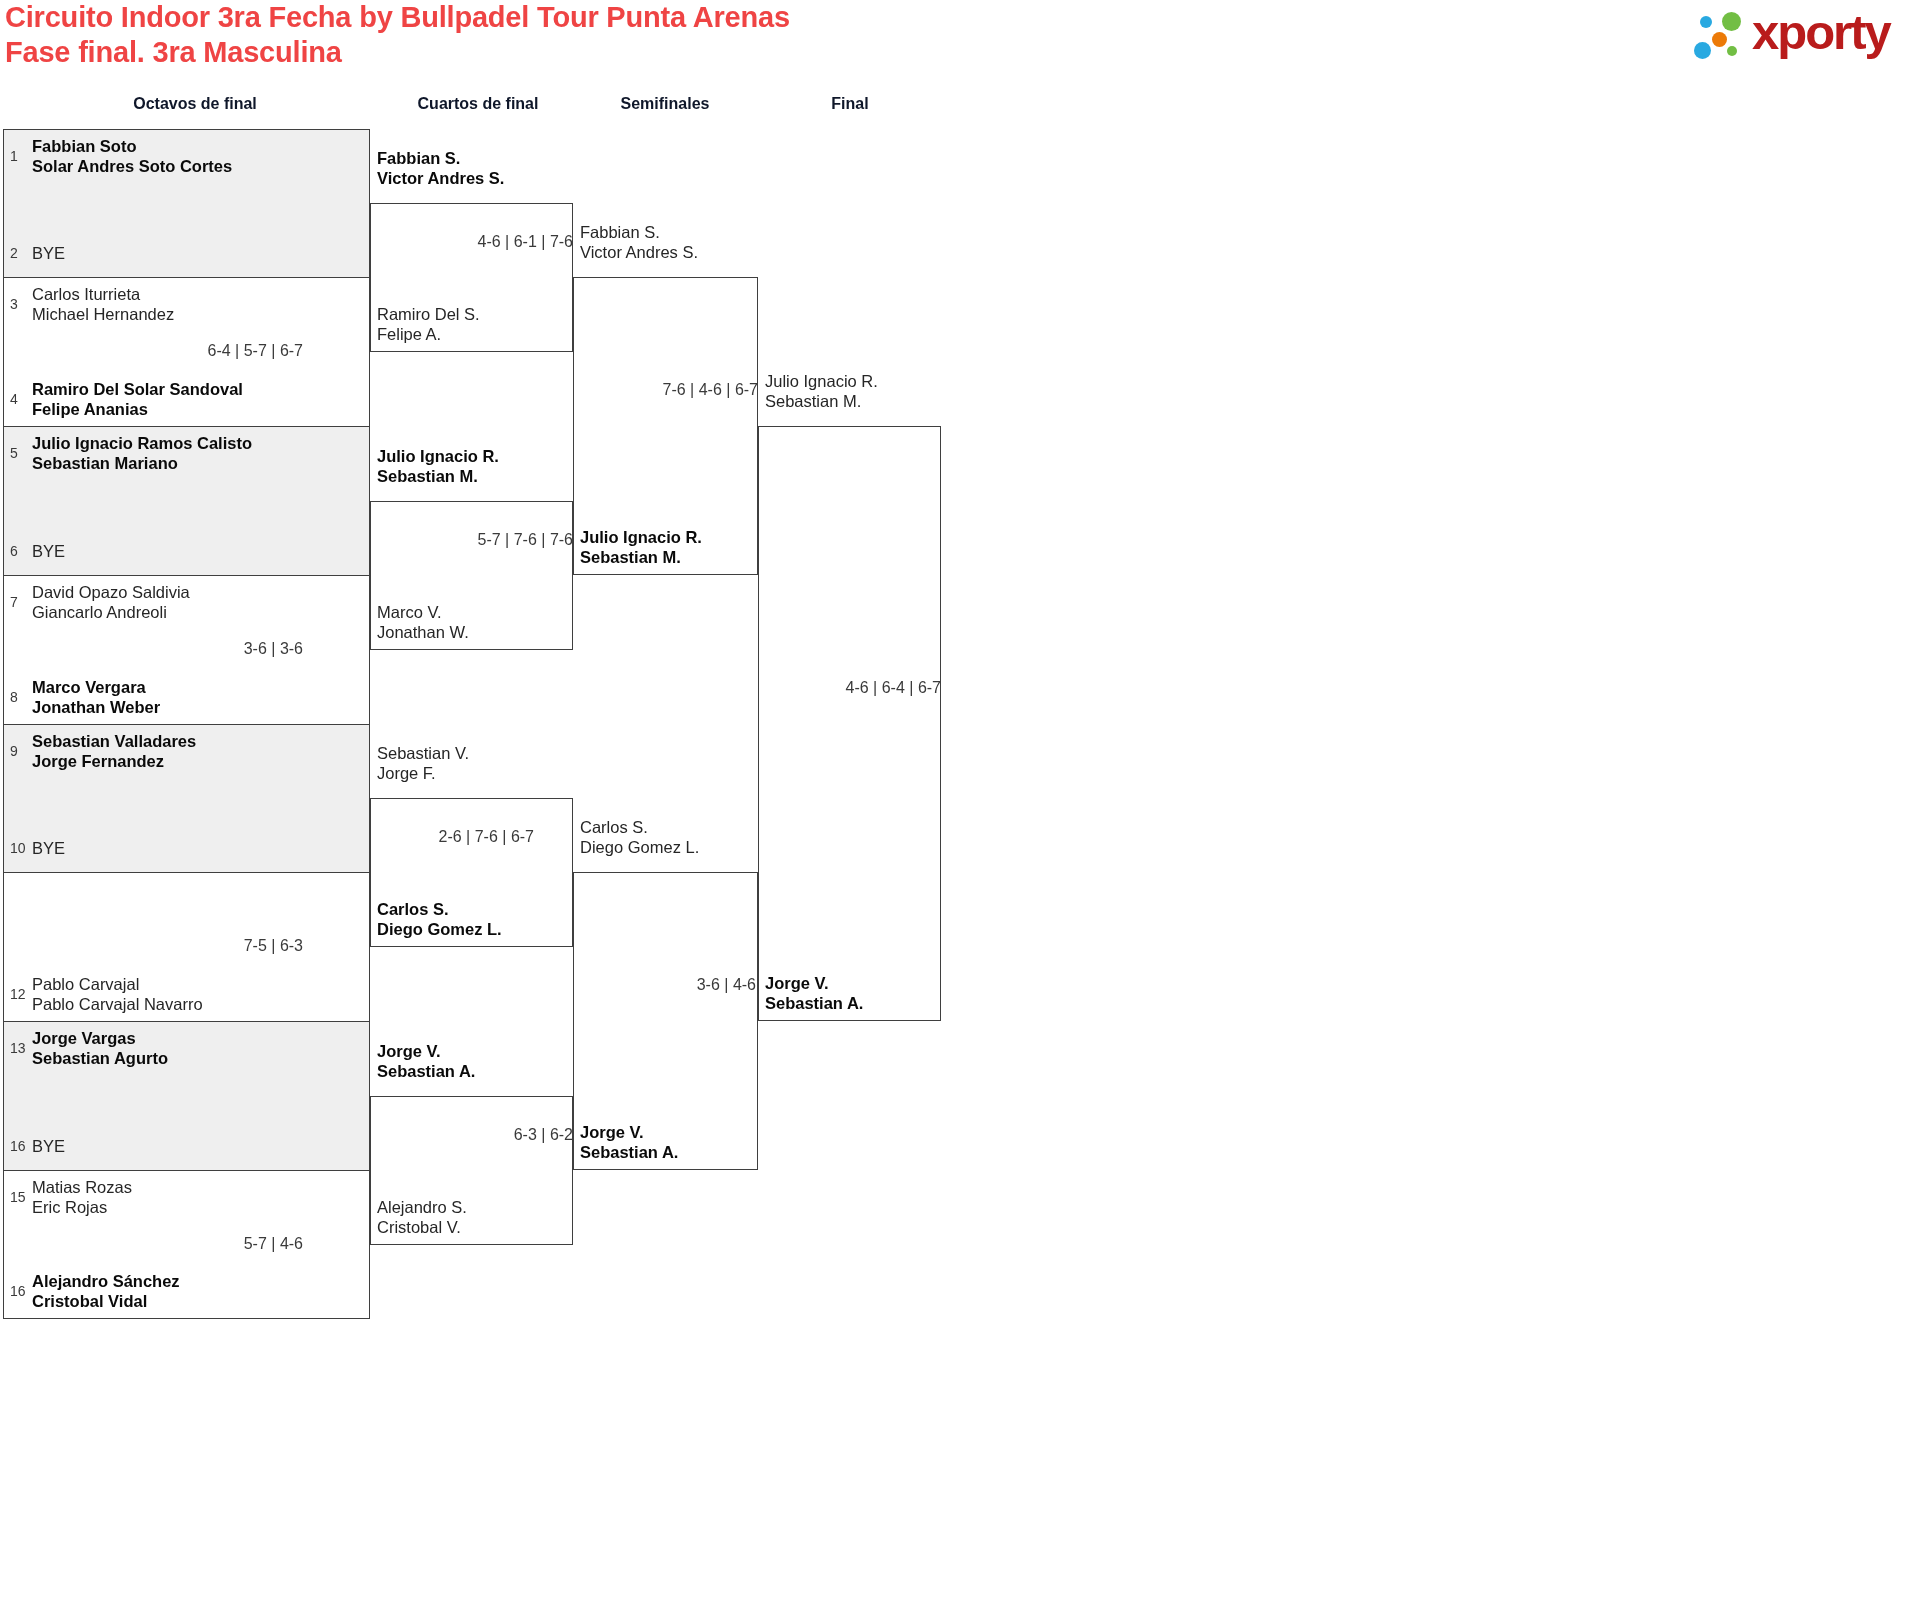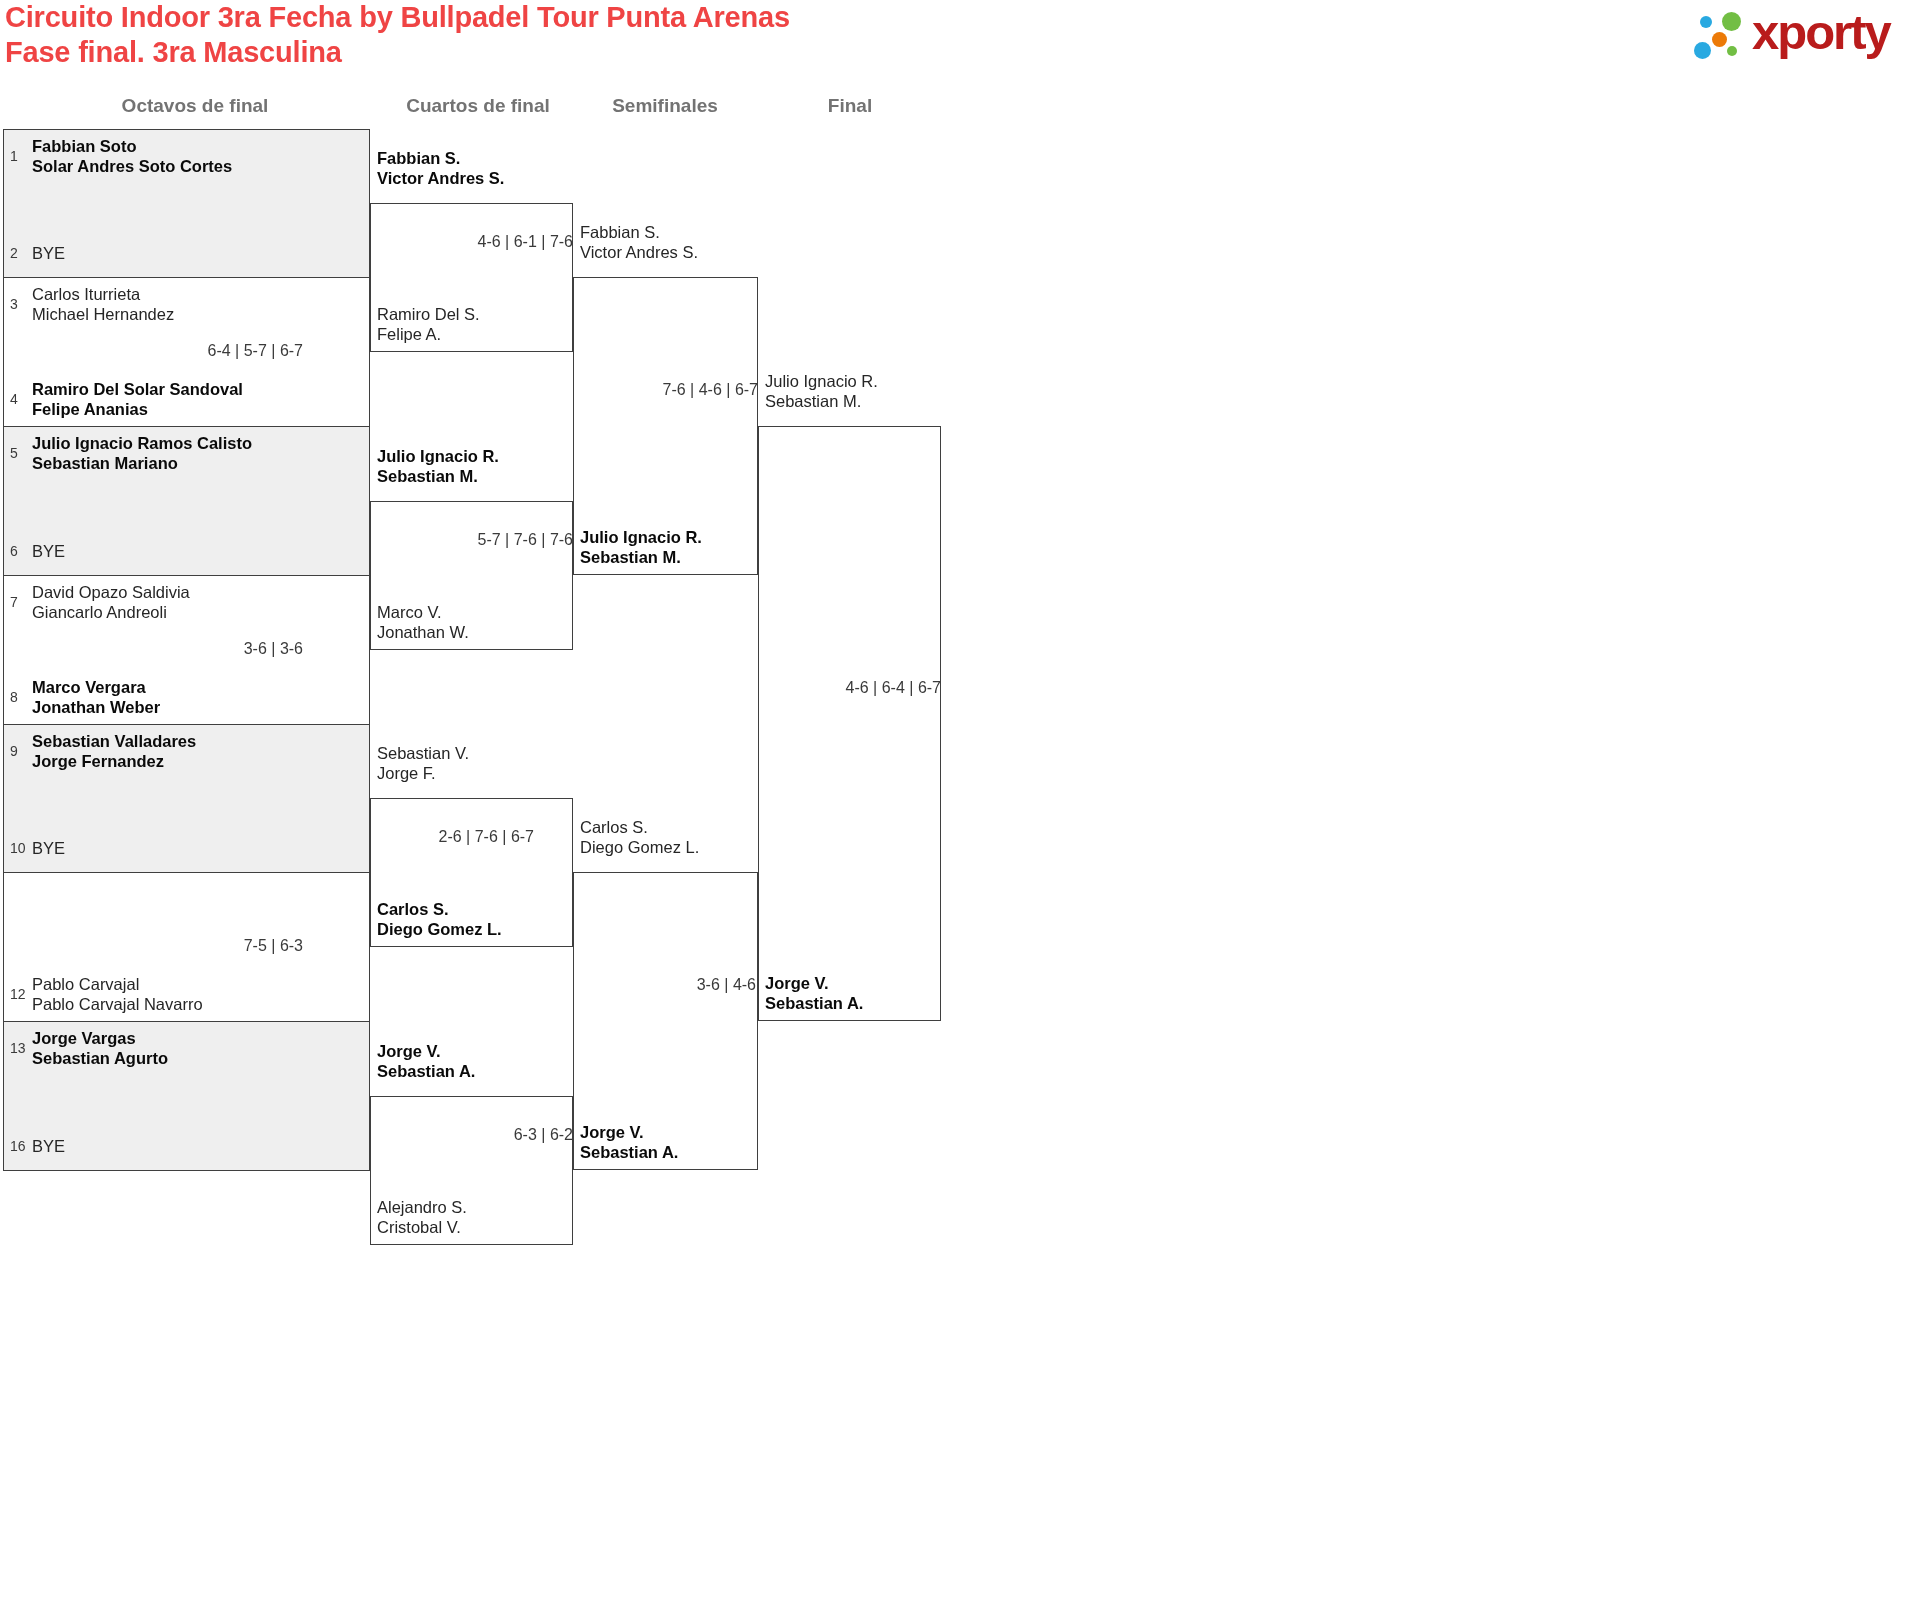--- a/index.html
+++ b/index.html
@@ -15,21 +15,21 @@
   .dot{position:absolute;border-radius:50%}
   .dot-b1{left:1700px;top:16px;width:12px;height:12px;background:#29a9e1}
   .dot-g1{left:1722px;top:12px;width:19px;height:19px;background:#72be44}
   .dot-o1{left:1712px;top:32px;width:15px;height:15px;background:#ec7a08}
   .dot-b2{left:1694px;top:42px;width:17px;height:17px;background:#29a9e1}
   .dot-g2{left:1727px;top:46px;width:10px;height:10px;background:#72be44}
   .logo-text{position:absolute;left:1752px;top:4px;font-size:49px;font-weight:700;
              color:#b91c1c;letter-spacing:-2px;line-height:56px}
 
   
-  .rh{position:absolute;top:95px;font-size:19px;font-weight:700;color:#737373;
+  .rh{position:absolute;top:95px;font-size:16px;font-weight:700;color:#0f172a;
       text-align:center;white-space:nowrap}
   .rh-r16{left:15px;width:360px}
   .rh-qf{left:373px;width:210px}
   .rh-sf{left:570px;width:190px}
   .rh-f{left:758px;width:184px}
 
   
   .m{position:absolute;left:3px;width:367px;border:1px solid #3f3f3f;background:#fff;
      box-sizing:border-box}
   .m.gray{background:#efefef}
@@ -188,20 +188,37 @@
     <div class="sc msc"></div>
     <div class="party pbot bye">
       <span class="seed">16</span>
       <span class="names" data-result="bye">
         <span class="nm">BYE</span>
 
       </span>
     </div>
   </div>
 
+  <div class="m" style="top:1170px;height:149px">
+    <div class="party ptop">
+      <span class="seed">15</span>
+      <span class="names" data-result="loser">
+        <span class="nm">Matias Rozas</span>
+        <span class="nm">Eric Rojas</span>
+      </span>
+    </div>
+    <div class="sc msc">5-7 | 4-6</div>
+    <div class="party pbot">
+      <span class="seed">16</span>
+      <span class="names" data-result="winner">
+        <span class="nm">Alejandro Sánchez</span>
+        <span class="nm">Cristobal Vidal</span>
+      </span>
+    </div>
+  </div>
 
   <div class="rect" style="left:370px;top:203px;width:203px;height:149px"></div>
   <div class="rect" style="left:370px;top:501px;width:203px;height:149px"></div>
   <div class="rect" style="left:370px;top:798px;width:203px;height:149px"></div>
   <div class="rect" style="left:370px;top:1096px;width:203px;height:149px"></div>
 
   <div class="lbl" style="left:377px;top:148px;width:188px">
     <span class="names" data-result="winner">
       <span class="nm">Fabbian S.</span>
       <span class="nm">Victor Andres S.</span>

